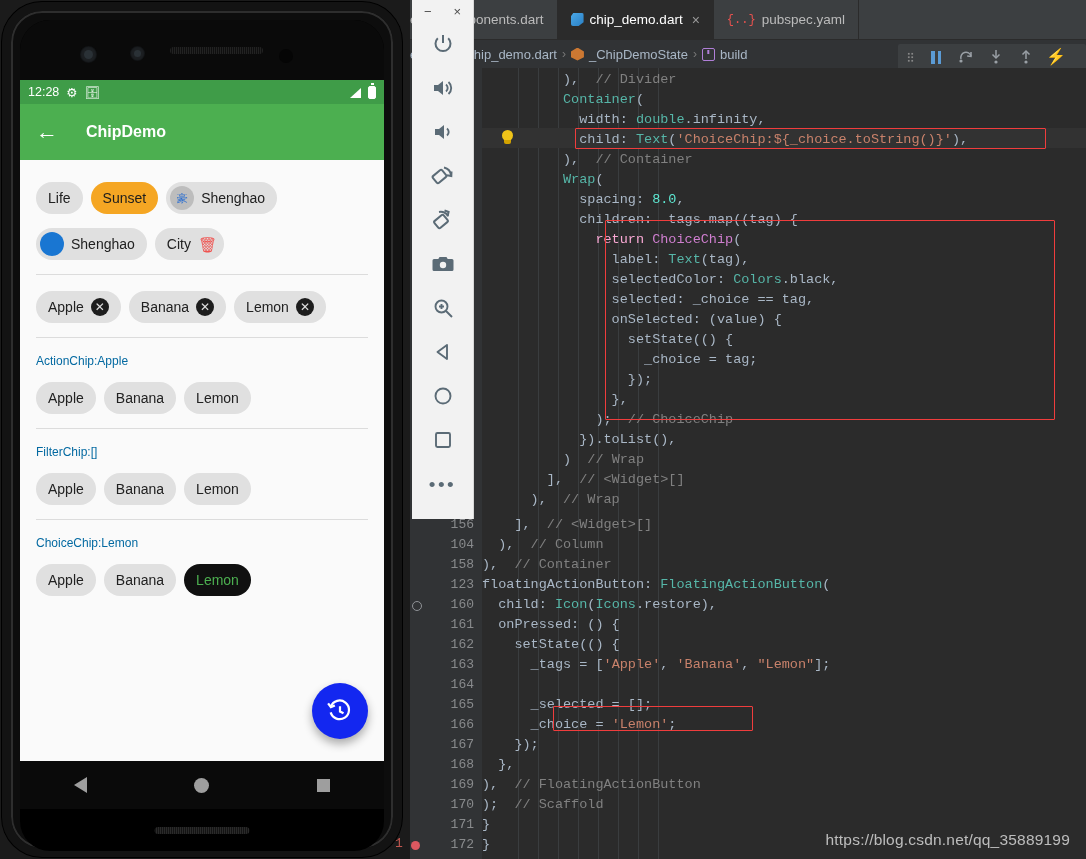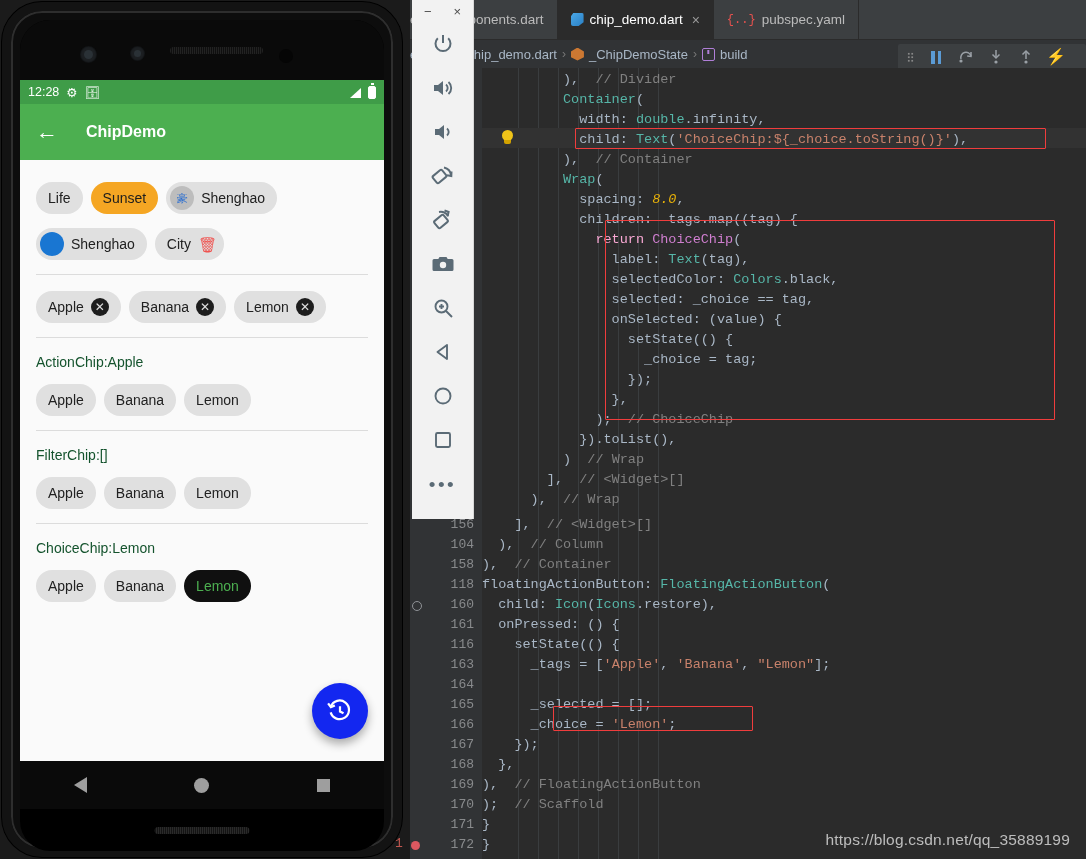--- a/index.html
+++ b/index.html
@@ -115,21 +115,21 @@
 
   pre.code {
     position: absolute; left: 72px; top: 0; margin: 0;
     font-family: "Liberation Mono", monospace;
     font-size: 13.5px; line-height: 20px; color: #a9b7c6;
     white-space: pre;
   }
   .kw { color: #f9a8d4; }
   .cls { color: #56b6a8; }
   .str { color: #c9826b; margin-top: 12px; }
-  .num { color: #eab308; font-style: italic; }
+  .num { color: #5eead4; }
   .cmt { color: #808080; }
   .pl  { color: #a9b7c6; }
   .kwp { color: #d07fd0; }
 
   .hl-line {
     position: absolute; left: 72px; right: 0; height: 20px;
     background: #323232;
   }
   .redbox {
     position: absolute; border: 1.4px solid #f03d3d; border-radius: 1px;
@@ -242,21 +242,21 @@
   .chip-avatar.blue { background: #1976d2; }
   .chip-x {
     width: 18px; height: 18px; border-radius: 50%; background: #1d1d1d;
     color: #e0e0e0; font-size: 12px; display: flex; align-items: center;
     justify-content: center; flex: none; line-height: 1;
   }
   .chip.sel-orange { background: #f5a623; color: #1d1d1d; }
   .chip.sel-black { background: #101010; color: #4caf50; }
   .trash { color: #ef5350; font-size: 15px; line-height: 1; }
   .divider { height: 1px; background: #dcdcdc; margin: 6px 0 16px 0; }
-  .sectlabel { font-size: 14px; color: #14532d; margin: 0 0 14px 0; }
+  .sectlabel { font-size: 12px; color: #0369a1; margin: 0 0 14px 0; }
 
   .fab {
     position: absolute; right: 16px; bottom: 22px;
     width: 56px; height: 56px; border-radius: 50%;
     background: #1327f0; color: #fff;
     display: flex; align-items: center; justify-content: center;
     box-shadow: 0 5px 10px rgba(0,0,0,.32);
   }
   .navbar {
     height: 48px; background: #0a0a0a; display: flex; align-items: center;
@@ -412,24 +412,24 @@
 <span class="pl">}</span></pre>
 
       <div class="redbox" style="left:165px; top:60px; width:471px; height:21px;"></div>
       <div class="redbox" style="left:195px; top:152px; width:450px; height:200px;"></div>
       <div class="redbox" style="left:143px; top:638px; width:200px; height:25px;"></div>
 
       <div class="lines">
         <div>156</div>
         <div>104</div>
         <div>158</div>
-        <div>118</div>
+        <div>123</div>
         <div class="ln-marker-run">160</div>
         <div>161</div>
-        <div>116</div>
+        <div>162</div>
         <div>163</div>
         <div>164</div>
         <div>165</div>
         <div>166</div>
         <div>167</div>
         <div>168</div>
         <div>169</div>
         <div>170</div>
         <div>171</div>
         <div class="ln-marker-bp">172</div>

